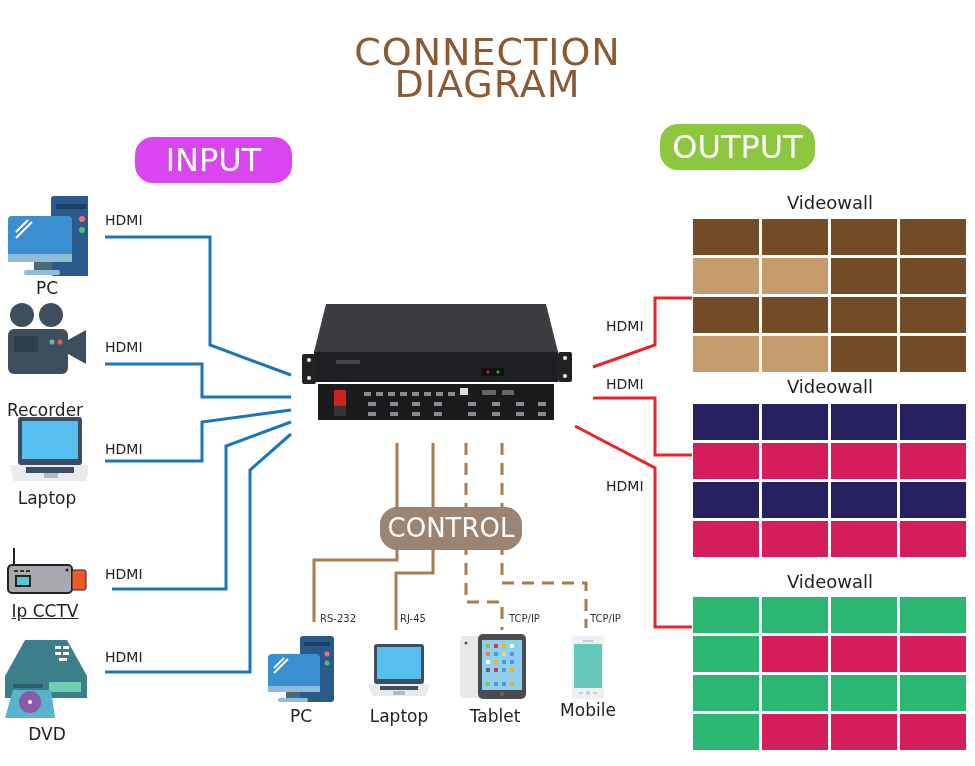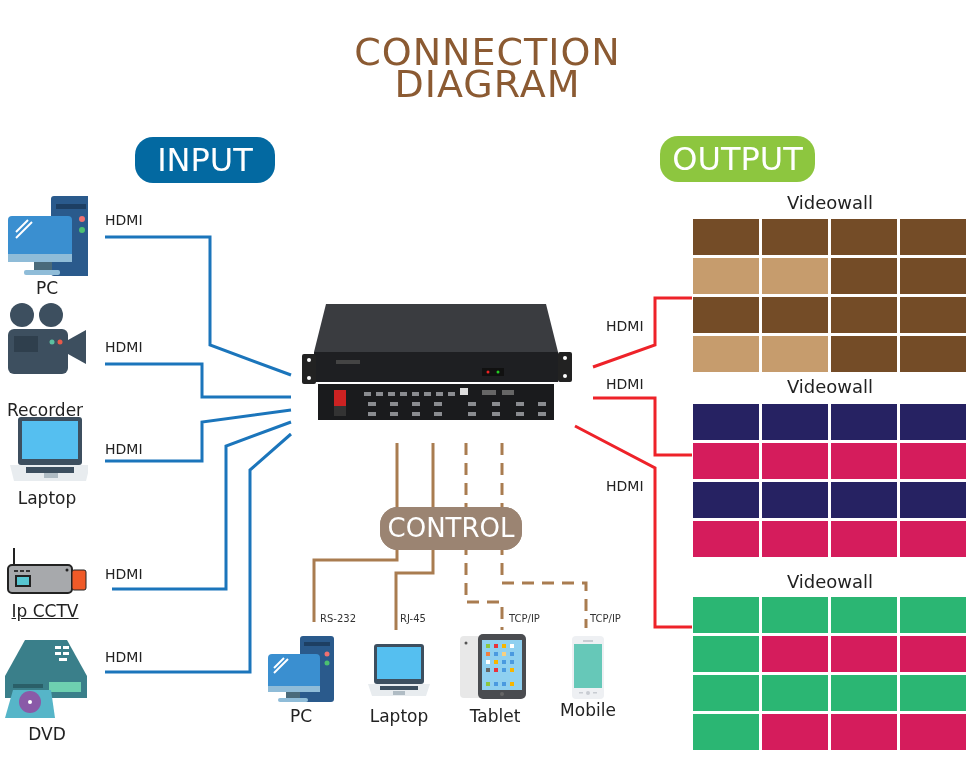--- a/index.html
+++ b/index.html
@@ -14,22 +14,22 @@
     .wall { display: grid; grid-template-columns: repeat(4, 66px); grid-template-rows: repeat(4, 36px); gap: 3px; }
     .tile { width: 66px; height: 36px; }
     svg.lines { position: absolute; left: 0; top: 0; }
   </style>
 </head>
 <body>
 
 <div class="abs title" style="top:30px;">CONNECTION</div>
 <div class="abs title" style="top:62px;">DIAGRAM</div>
 
-<div class="abs pill" style="left:135px;top:137px;width:140px;height:46px;line-height:46px;font-size:32px;background:#0369a1;">INPUT</div>
-<div class="abs pill" style="left:660px;top:136px;width:155px;height:46px;line-height:46px;font-size:32px;background:#8dc63f;">OUTPUT</div>
+<div class="abs pill" style="left:135px;top:137px;width:157px;height:46px;line-height:46px;font-size:32px;background:#d946ef;">INPUT</div>
+<div class="abs pill" style="left:660px;top:124px;width:155px;height:46px;line-height:46px;font-size:32px;background:#8dc63f;">OUTPUT</div>
 <div class="abs pill" style="left:380px;top:507px;width:142px;height:43px;line-height:43px;font-size:26px;background:#9b8472;">CONTROL</div>
 
 <svg class="lines" width="975" height="766">
   <g fill="none" stroke="#1b75bb" stroke-width="3">
     <polyline points="105,237 210,237 210,345 291,375"></polyline>
     <polyline points="105,364 202,364 202,397 291,397"></polyline>
     <polyline points="105,461 202,461 202,422 291,410"></polyline>
     <polyline points="112,589 226,589 226,446 291,422"></polyline>
     <polyline points="105,672 250,672 250,470 291,434"></polyline>
   </g>

